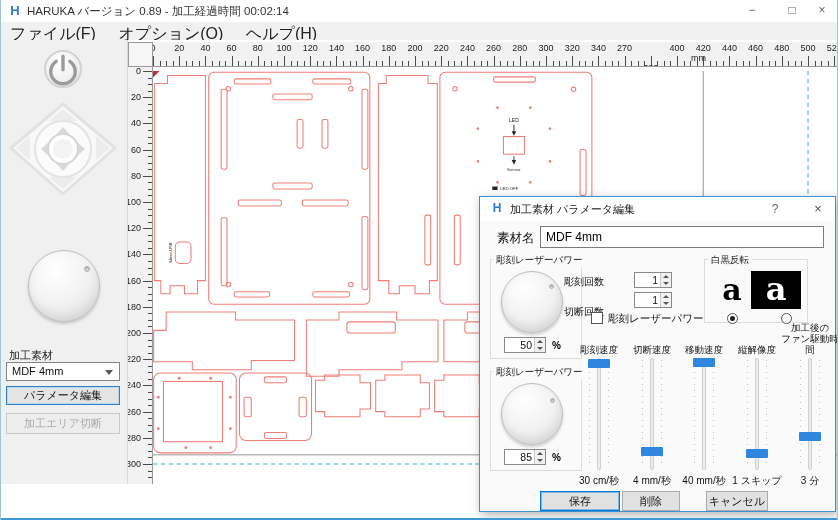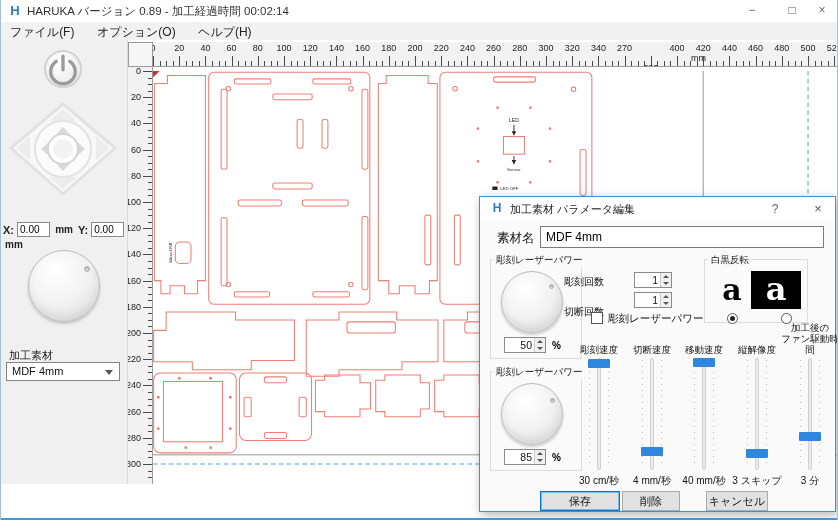--- a/index.html
+++ b/index.html
@@ -12,21 +12,21 @@
   .titlebar { position:absolute; left:0; top:0; width:838px; height:22px; background:#fff; }
   .app-logo { position:absolute; left:7px; top:3px; width:14px; height:15px;
               color:#2b7bd0; font-weight:bold; font-size:13px; line-height:15px; text-align:center; }
   .title-text { position:absolute; left:26px; top:4px; font-size:11.5px; color:#333; }
   .win-btn { position:absolute; top:0; width:30px; height:21px; text-align:center;
              font-size:12px; line-height:20px; color:#666; }
   .wb-min { left:736px; } .wb-max { left:776px; } .wb-close { left:806px; }
 
   
   .menubar { position:absolute; left:0; top:22px; width:838px; height:18px; background:#f1f1f1; }
-  .menu-item { display:inline-block; padding:2px 9px 0 9px; font-size:12px; color:#222; height:18px; }
+  .menu-item { display:inline-block; padding:2px 9px 0 9px; font-size:16px; color:#222; height:18px; }
 
   
   .sidebar { position:absolute; left:0; top:40px; width:127px; height:444px; background:#f0f0f0;
              border-right:1px solid #d9d9d9; }
   .power-btn { position:absolute; left:43px; top:10px; width:38px; height:38px; border-radius:50%;
                background:radial-gradient(circle at 40% 30%, #ffffff, #f0f0f0 60%, #dedede);
                border:2px solid #d2d2d2; }
   .joystick { position:absolute; left:6px; top:62px; }
   .xy-row { position:absolute; left:2px; top:182px; width:125px; font-size:11px; font-weight:bold; color:#222; }
   .xy-row input { width:33px; height:15px; font-size:10px; border:1px solid #8a8a8a; padding:0 2px;
@@ -188,36 +188,30 @@
       <path d="M 9,46 L 23,34 L 23,58 Z" fill="#ececec"></path>
       <path d="M 103,46 L 89,34 L 89,58 Z" fill="#ececec"></path>
       <circle cx="56" cy="47" r="28" fill="#fbfbfb" stroke="#e3e3e3" stroke-width="2"></circle>
       <path d="M 56,25 L 65,35 L 47,35 Z" fill="#d9d9d9"></path>
       <path d="M 56,69 L 65,59 L 47,59 Z" fill="#d9d9d9"></path>
       <path d="M 34,47 L 44,38 L 44,56 Z" fill="#d9d9d9"></path>
       <path d="M 78,47 L 68,38 L 68,56 Z" fill="#d9d9d9"></path>
       <circle cx="56" cy="47" r="15" fill="#ffffff" stroke="#d5d5d5" stroke-width="2"></circle>
       <circle cx="56" cy="47" r="10" fill="#f3f3f3"></circle>
     </svg>
-    <div class="xy-row">
-      <span class="xy-lbl">X:</span>
-      <input value="0.00" style="">
-      <span class="xy-unit">mm</span>
-      <span class="xy-lbl">Y:</span>
-      <input value="0.00" style="">
-      <span class="xy-unit">mm</span>
-    </div>
     <div class="knob knob-side">
         <span class="dot"></span>
       </div>
     <div class="material-label">加工素材</div>
     <div class="material-select">
       <span>MDF 4mm</span>
       <span class="chev"></span>
     </div>
+    <button class="btn param-btn">パラメータ編集</button>
+    <button class="btn cutarea-btn">加工エリア切断</button>
   </div>
 
   <div class="canvas-area"></div>
   <div class="h-ruler">
     <span class="hunit" style="left:563px">mm</span>
   <div class="htick major" style="left: 25px;"></div>
       <div class="htick" style="left: 31.55px;"></div>
       <div class="htick" style="left: 38.1px;"></div>
       <div class="htick" style="left: 44.65px;"></div>
       <div class="htick major" style="left: 51.2px;"></div>
@@ -613,21 +607,21 @@
       <div class="sl-track" style="left:222px"></div>
       <div class="sl-handle" style="left: 213px; top: 161px;"></div>
       <div class="sl-value" style="left:192px">40 mm/秒</div>
     </div>
     <div>
       <div class="sl-label" style="left:245px">縦解像度</div>
       <div class="sl-ticks" style="left:267px"></div>
         <div class="sl-ticks" style="left:286px"></div>
       <div class="sl-track" style="left:275px"></div>
       <div class="sl-handle" style="left: 266px; top: 252px;"></div>
-      <div class="sl-value" style="left:245px">3 スキップ</div>
+      <div class="sl-value" style="left:245px">1 スキップ</div>
     </div>
     <div>
       <div class="sl-label" style="left:298px">加工後の
 ファン駆動時間</div>
       <div class="sl-ticks" style="left:320px"></div>
         <div class="sl-ticks" style="left:339px"></div>
       <div class="sl-track" style="left:328px"></div>
       <div class="sl-handle" style="left: 319px; top: 235px;"></div>
       <div class="sl-value" style="left:298px">3 分</div>
     </div>

